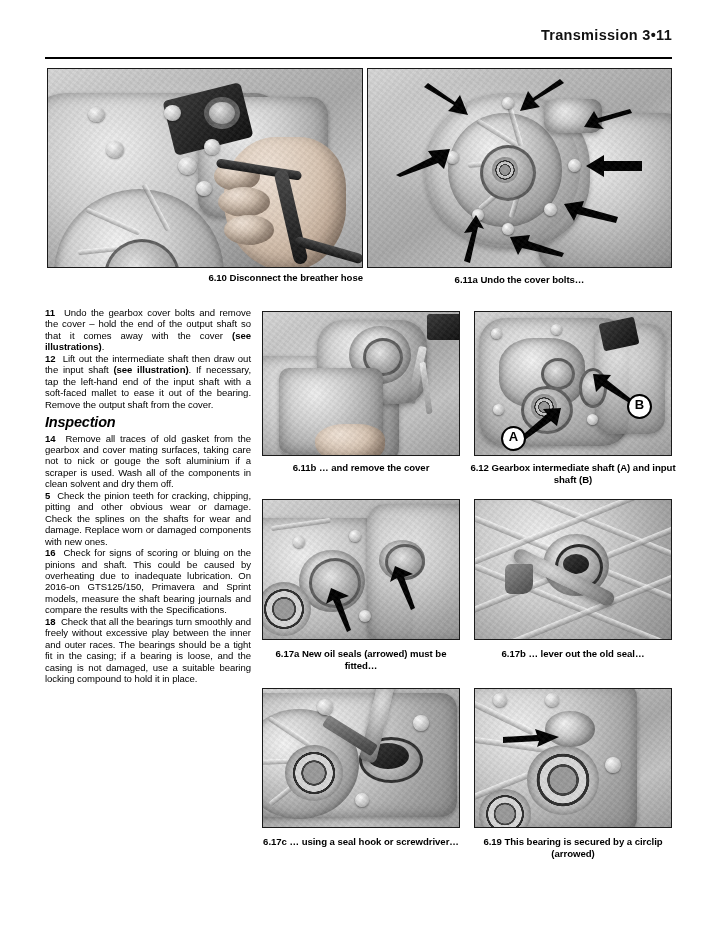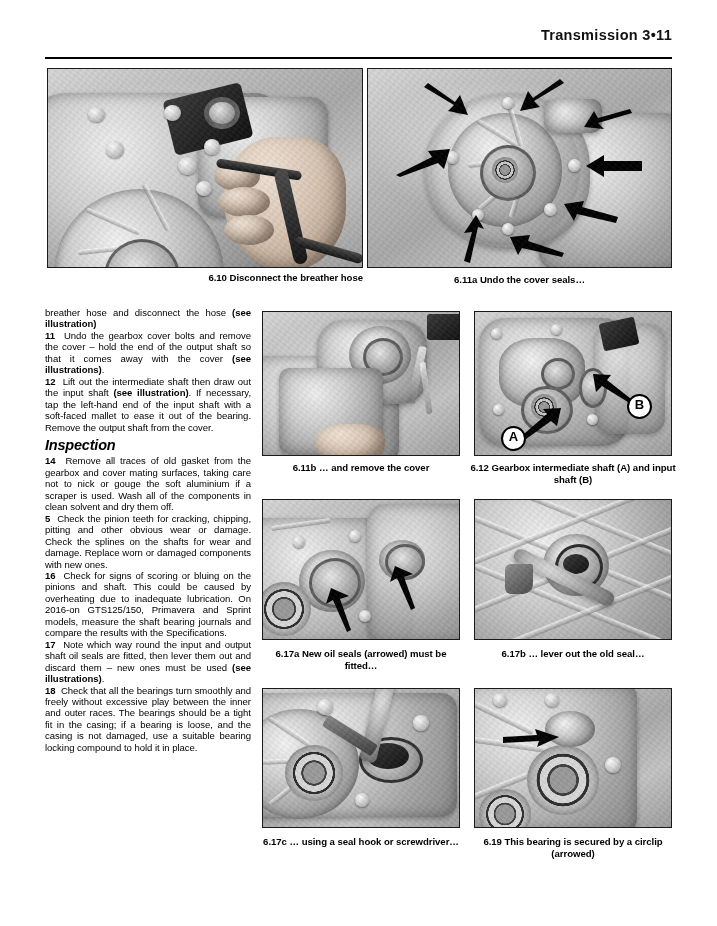--- a/index.html
+++ b/index.html
@@ -286,21 +286,21 @@
         <polygon points="0,26 36,8 32,2 54,0 48,20 42,14 4,28" fill="#000"></polygon>
       </svg>
   </div>
   <div class="arrow" style="left:96px; top:146px;">
     <svg width="26" height="48" viewBox="0 0 26 48">
         <polygon points="6,48 14,12 20,14 12,0 0,18 8,17 0,46" fill="#000"></polygon>
       </svg>
   </div>
   <div class="grain"></div>
 </div>
-<div class="caption" style="left:367px; top:274px; width:305px;">6.11a Undo the cover seals…</div>
+<div class="caption" style="left:367px; top:274px; width:305px;">6.11a Undo the cover bolts…</div>
 
 <div class="photo" style="left:262px; top:311px; width:198px; height:145px;">
   <div class="photo-inner"></div>
   <div class="casing" style="left:-14px; top:44px; width:150px; height:106px; border-radius:14px;"></div>
   <div class="casing" style="left:54px; top:8px; width:110px; height:84px; border-radius:26px;"></div>
   <div class="disc" style="left:86px; top:14px; width:62px; height:58px;"></div>
   <div class="ring" style="left:100px; top:26px; width:34px; height:32px;"></div>
   <div class="casing" style="left:16px; top:56px; width:104px; height:86px; border-radius:10px;"></div>
   <div class="fin" style="left:150px; top:34px; width:8px; height:58px; transform:rotate(12deg);"></div>
   <div class="fin" style="left:160px; top:50px; width:6px; height:52px; transform:rotate(-8deg);"></div>
@@ -437,33 +437,31 @@
     <svg width="56" height="22" viewBox="0 0 56 22">
         <polygon points="0,16 36,14 34,20 56,10 32,2 34,8 0,10" fill="#000"></polygon>
       </svg>
   </div>
   <div class="grain"></div>
 </div>
 <div class="caption" style="left:470px; top:836px; width:206px;">6.19 This bearing is secured by a circlip (arrowed)</div>
 
 <div class="text-col">
 
-  <p><span>breather hose and disconnect the hose </span><b>(see illustration)</b></p>
 
   <p><b class="step-num">11</b>&nbsp;&nbsp;<span>Undo the gearbox cover bolts and remove the cover – hold the end of the output shaft so that it comes away with the cover </span><b>(see illustrations)</b><span>.</span></p>
 
   <p><b class="step-num">12</b>&nbsp;&nbsp;<span>Lift out the intermediate shaft then draw out the input shaft </span><b>(see illustration)</b><span>. If necessary, tap the left-hand end of the input shaft with a soft-faced mallet to ease it out of the bearing. Remove the output shaft from the cover.</span></p>
 
 
   <div class="sec-head">Inspection</div>
 
   <p><b class="step-num">14</b>&nbsp;&nbsp;<span>Remove all traces of old gasket from the gearbox and cover mating surfaces, taking care not to nick or gouge the soft aluminium if a scraper is used. Wash all of the components in clean solvent and dry them off.</span></p>
 
   <p><b class="step-num">5</b>&nbsp;&nbsp;<span>Check the pinion teeth for cracking, chipping, pitting and other obvious wear or damage. Check the splines on the shafts for wear and damage. Replace worn or damaged components with new ones.</span></p>
 
   <p><b class="step-num">16</b>&nbsp;&nbsp;<span>Check for signs of scoring or bluing on the pinions and shaft. This could be caused by overheating due to inadequate lubrication. On 2016-on GTS125/150, Primavera and Sprint models, measure the shaft bearing journals and compare the results with the Specifications.</span></p>
 
-  <p><b class="step-num">17</b>&nbsp;&nbsp;<span>Note which way round the input and output shaft oil seals are fitted, then lever them out and discard them – new ones must be used </span><b>(see illustrations)</b><span>.</span></p>
 
   <p><b class="step-num">18</b>&nbsp;&nbsp;<span>Check that all the bearings turn smoothly and freely without excessive play between the inner and outer races. The bearings should be a tight fit in the casing; if a bearing is loose, and the casing is not damaged, use a suitable bearing locking compound to hold it in place.</span></p>
 
 
 </div>
 
 </body></html>

